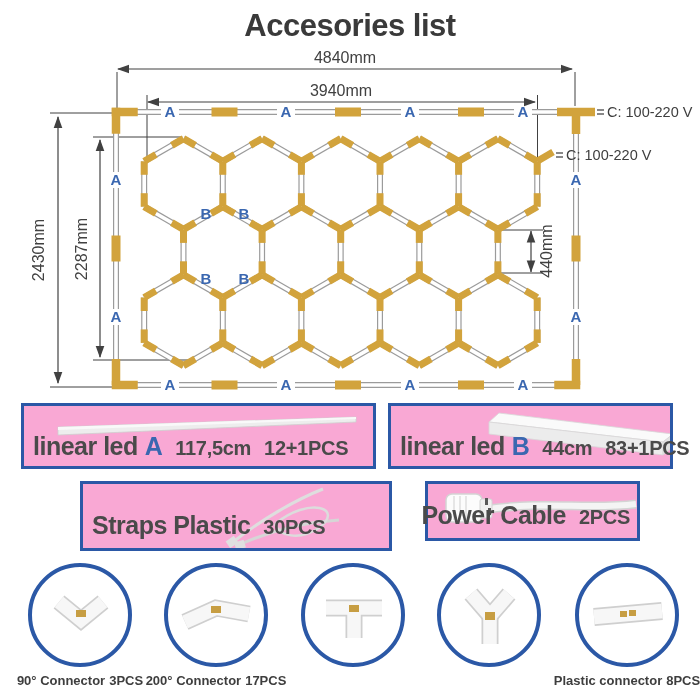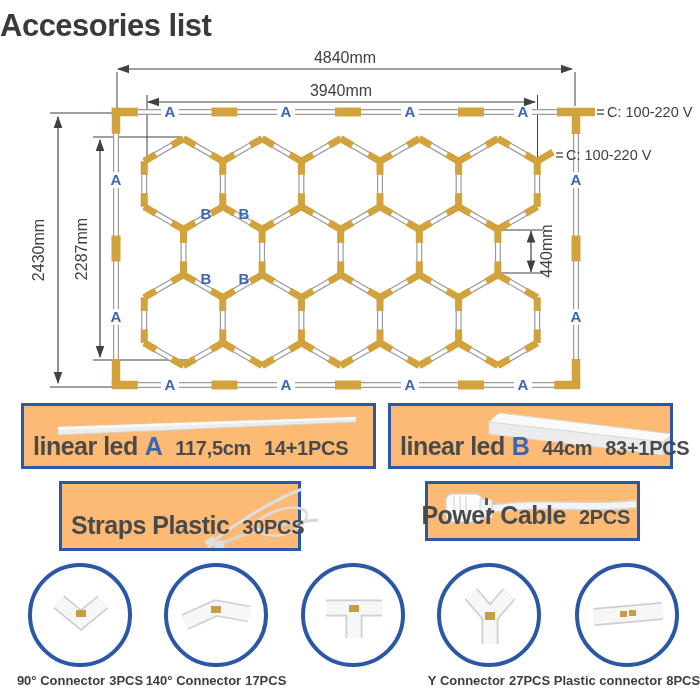--- a/index.html
+++ b/index.html
@@ -1,25 +1,25 @@
 <!DOCTYPE html>
 <html><head>
 <meta charset="utf-8">
 <style>
   html,body{margin:0;padding:0;}
   body{width:700px;height:700px;position:relative;background:#ffffff;
        font-family:"Liberation Sans",sans-serif;overflow:hidden;}
-  .page-title{position:absolute;top:8px;left:0;width:700px;
+  .page-title{position:absolute;top:8px;left:0;width:700px;text-align:center;
        font-size:31px;font-weight:600;color:#3a3a3a;margin:0;letter-spacing:-0.5px;}
   #diagram-svg{position:absolute;left:0;top:0;}
-  .pbox{position:absolute;background:#fdba74;border:3px solid #2B58A6;box-sizing:border-box;}
+  .pbox{position:absolute;background:#f9a8d4;border:3px solid #2B58A6;box-sizing:border-box;}
   .pbox > svg{position:absolute;left:0;top:0;}
   .box-a{left:21px;top:403px;width:355px;height:66px;}
   .box-b{left:388px;top:403px;width:285px;height:66px;}
-  .box-straps{left:59px;top:481px;width:242px;height:70px;}
+  .box-straps{left:80px;top:481px;width:312px;height:70px;}
   .box-power{left:425px;top:481px;width:215px;height:60px;}
   .caption{position:absolute;left:9px;bottom:5px;display:flex;align-items:baseline;
        white-space:nowrap;color:#4a4a4a;}
   .cap-big{font-size:25px;font-weight:600;letter-spacing:-0.5px;}
   .cap-blue{color:#3A67B0;margin-left:7px;}
   .cap-small{font-size:20px;font-weight:600;margin-left:13px;letter-spacing:-0.3px;}
   .box-straps .caption{bottom:8px;}
   .box-power .caption{left:auto;right:7px;bottom:8px;}
   .conn-item{position:absolute;top:563px;width:150px;text-align:center;}
   .conn-circle{width:96px;height:96px;border:4px solid #2B58A6;border-radius:50%;
@@ -365,21 +365,21 @@
 
 <div class="pbox box-a">
   <svg width="349" height="60" viewBox="0 0 349 60">
     <polygon points="34,21 332,11 332,16 34,29" fill="#ededed" stroke="#cfcfcf" stroke-width="0.8"></polygon>
     <polygon points="34,21 332,11 332,13 34,24" fill="#f9f9f9"></polygon>
   </svg>
   <div class="caption">
     <span class="cap-big">linear led</span>
     <span class="cap-big cap-blue">A</span>
     <span class="cap-small">117,5cm</span>
-    <span class="cap-small">14+1PCS</span>
+    <span class="cap-small">12+1PCS</span>
   </div>
 </div>
 
 <div class="pbox box-b">
   <svg width="279" height="60" viewBox="0 0 279 60">
     <polygon points="98,16 108,7 282,28 272,36" fill="#fafafa" stroke="#d8d8d8" stroke-width="0.8"></polygon>
     <polygon points="98,16 272,36 272,49 98,28" fill="#ececec" stroke="#d8d8d8" stroke-width="0.8"></polygon>
     <polygon points="272,36 282,28 282,41 272,49" fill="#e2e2e2" stroke="#d8d8d8" stroke-width="0.8"></polygon>
   </svg>
   <div class="caption">
@@ -437,21 +437,21 @@
 
 <div class="conn-item" style="left:141px">
   <div class="conn-circle">
     <svg width="90" height="90" viewBox="0 0 90 90">
       <path d="M14,52 L45,38 L78,44" stroke="#cfcfcf" stroke-width="17" fill="none"></path>
       <path d="M14,52 L45,38 L78,44" stroke="#f7f7f7" stroke-width="13.5" fill="none"></path>
       <rect x="40" y="36" width="10" height="7" fill="#C79E43"></rect>
     </svg>
   </div>
   <div class="conn-label">
-    <span>140° Connector</span><span class="qty">17PCS</span>
+    <span>200° Connector</span><span class="qty">17PCS</span>
   </div>
 </div>
 
 <div class="conn-item" style="left:278px">
   <div class="conn-circle">
     <svg width="90" height="90" viewBox="0 0 90 90">
       <path d="M18,38 L74,38" stroke="#cfcfcf" stroke-width="17" fill="none"></path>
       <path d="M46,42 L46,68" stroke="#cfcfcf" stroke-width="17" fill="none"></path>
       <path d="M18,38 L74,38" stroke="#f7f7f7" stroke-width="13.5" fill="none"></path>
       <path d="M46,40 L46,68" stroke="#f7f7f7" stroke-width="13.5" fill="none"></path>
@@ -463,23 +463,20 @@
 <div class="conn-item" style="left:414px">
   <div class="conn-circle">
     <svg width="90" height="90" viewBox="0 0 90 90">
       <path d="M27,24 L46,46 L65,24" stroke="#cfcfcf" stroke-width="17" fill="none"></path>
       <path d="M46,48 L46,74" stroke="#cfcfcf" stroke-width="17" fill="none"></path>
       <path d="M27,24 L46,46 L65,24" stroke="#f7f7f7" stroke-width="13.5" fill="none"></path>
       <path d="M46,46 L46,74" stroke="#f7f7f7" stroke-width="13.5" fill="none"></path>
       <rect x="41" y="42" width="10" height="8" fill="#C79E43"></rect>
     </svg>
   </div>
-  <div class="conn-label">
-    <span>Y Connector</span><span class="qty">27PCS</span>
-  </div>
 </div>
 
 <div class="conn-item" style="left:552px">
   <div class="conn-circle">
     <svg width="90" height="90" viewBox="0 0 90 90">
       <path d="M12,47 L80,41" stroke="#cfcfcf" stroke-width="18" fill="none"></path>
       <path d="M12,47 L80,41" stroke="#f7f7f7" stroke-width="14.5" fill="none"></path>
       <rect x="38" y="41" width="7" height="6" fill="#C79E43"></rect>
       <rect x="47" y="40" width="7" height="6" fill="#C79E43"></rect>
     </svg>

